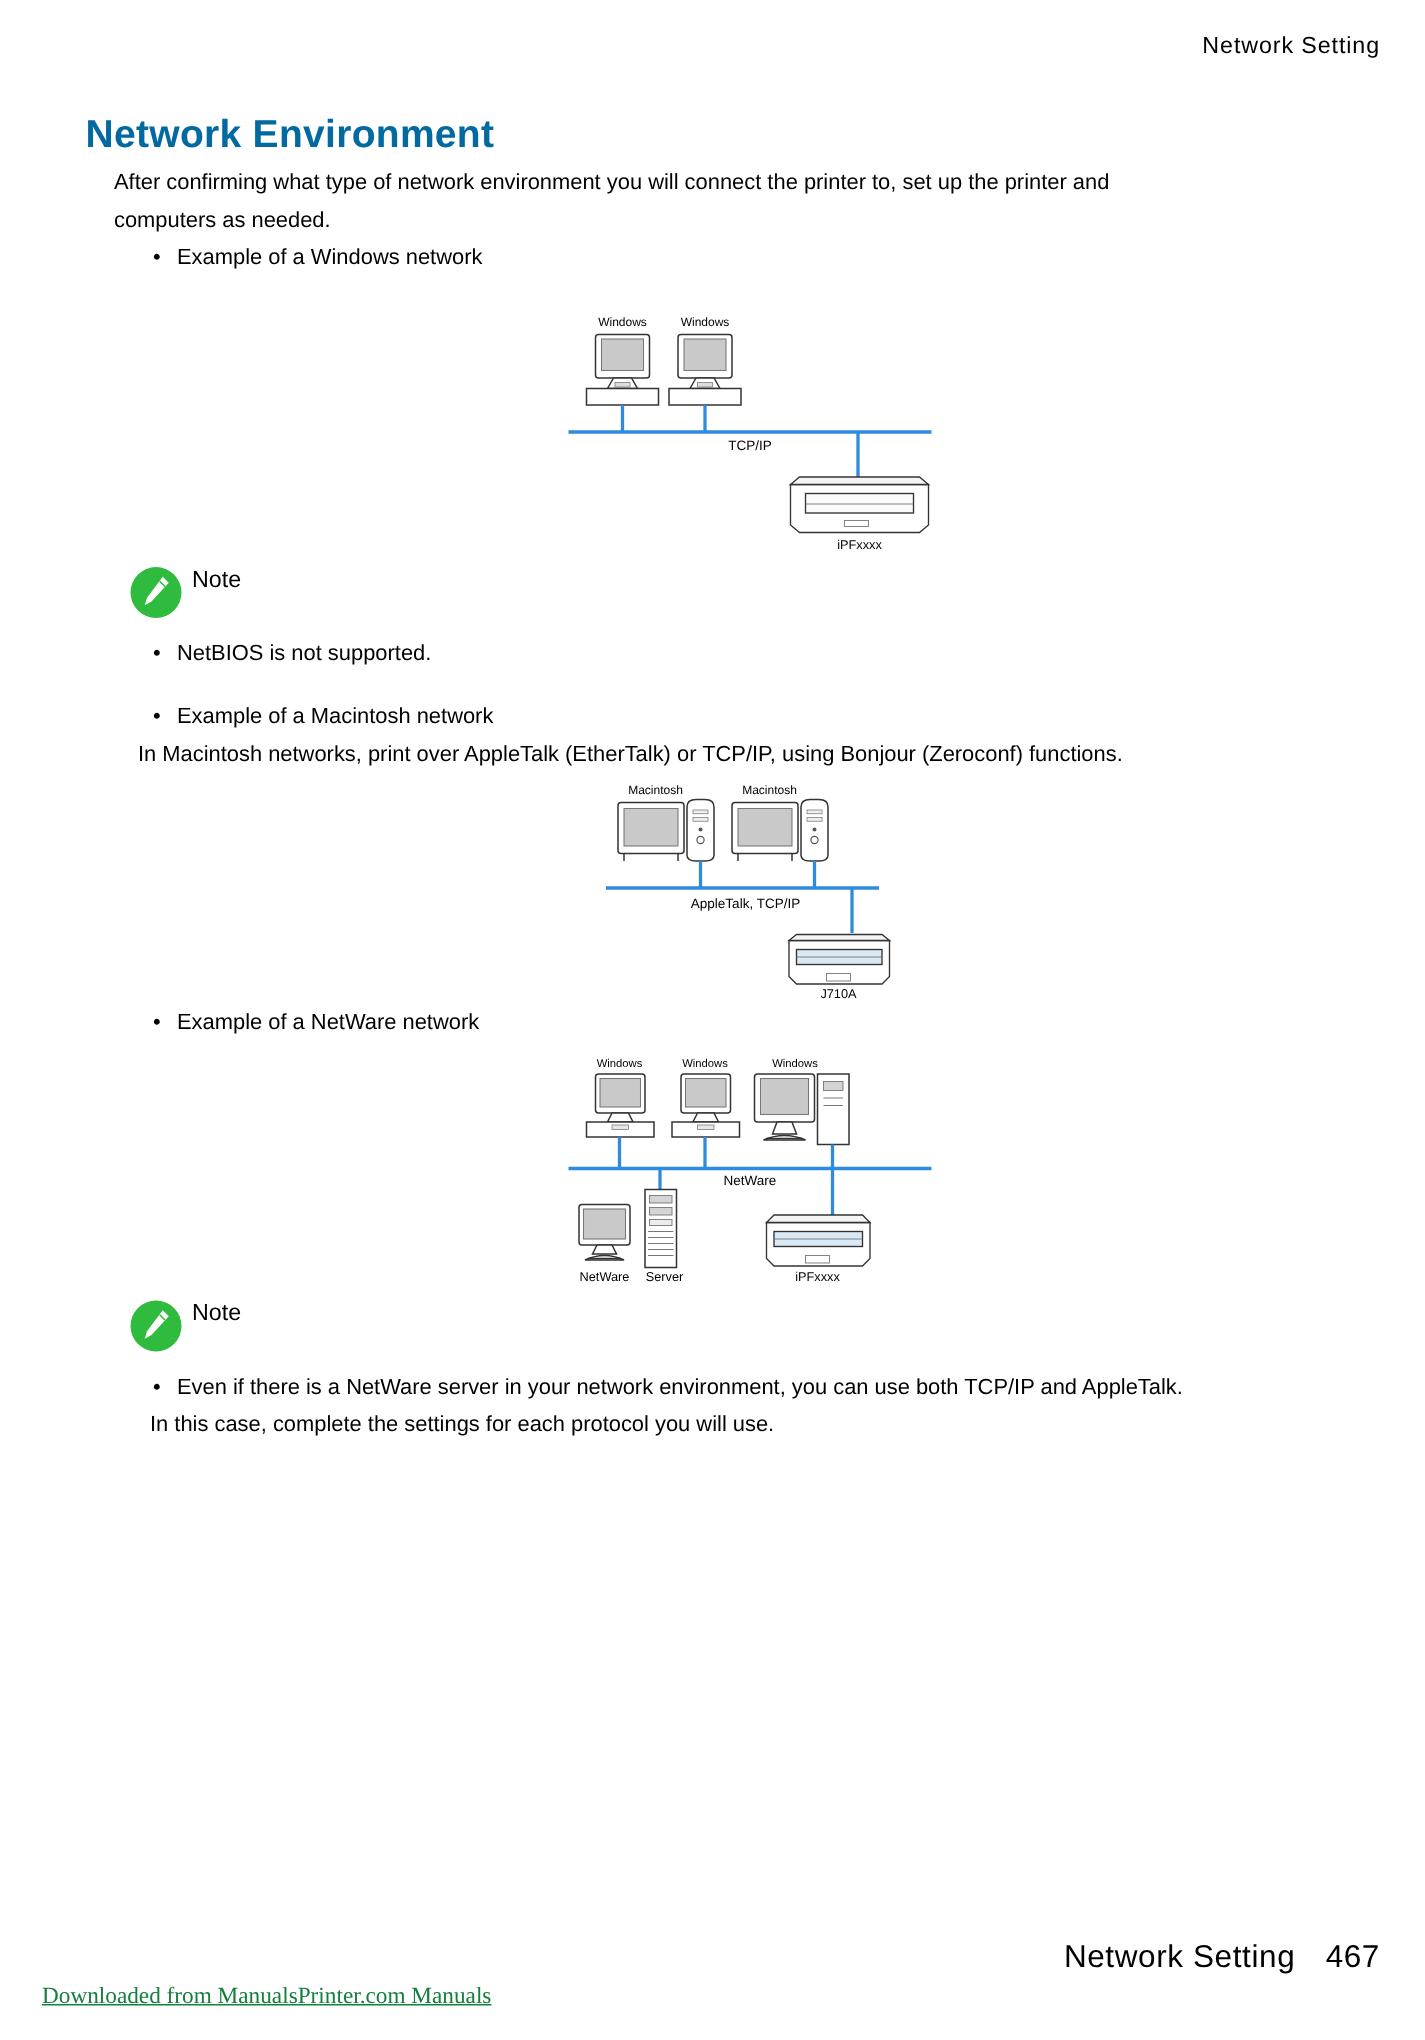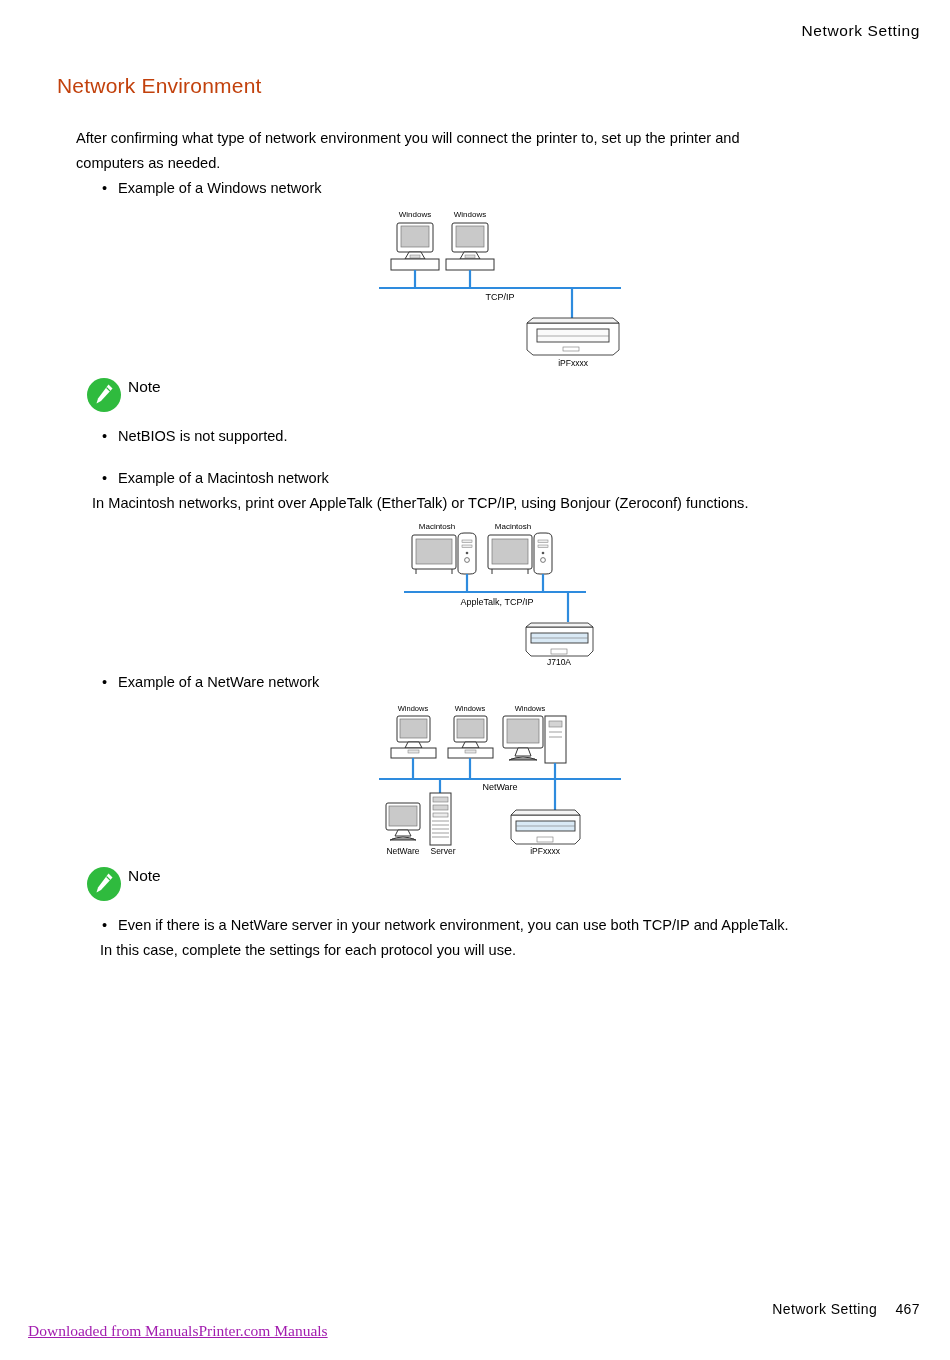--- a/index.html
+++ b/index.html
@@ -24,30 +24,30 @@
     font-size: 15.5px;
     letter-spacing: 0.6px;
     color: #000;
   }
 
   
   .page-title {
     position: absolute;
     top: 74px;
     left: 57px;
-    font-size: 21px;
-    font-weight: normal;
-    color: #c2410c;
+    font-size: 26px;
+    font-weight: bold;
+    color: #0369a1;
     letter-spacing: 0.2px;
   }
 
   
   .content {
     position: absolute;
-    top: 126px;
+    top: 110px;
     left: 76px;
     width: 810px;
   }
   .para {
     font-size: 14.6px;
     line-height: 25px;
     margin: 0;
   }
   .bullet-row {
     display: flex;
@@ -94,31 +94,31 @@
 
   
   .diagram { position: absolute; }
   .diagram svg { display: block; }
 
   
   .footer-right {
     position: absolute;
     right: 30px;
     bottom: 43px;
-    font-size: 14px;
+    font-size: 21px;
     letter-spacing: 0.4px;
   }
   .footer-page { margin-left: 14px; }
   .footer-link {
     position: absolute;
     left: 28px;
     bottom: 20px;
     font-family: "Liberation Serif", serif;
     font-size: 15.5px;
-    color: #a21caf;
+    color: #15803d;
     text-decoration: underline;
   }
 </style>
 </head>
 <body>
 
 <div class="running-head">Network  Setting</div>
 
 <div class="page-title">Network Environment</div>
 

